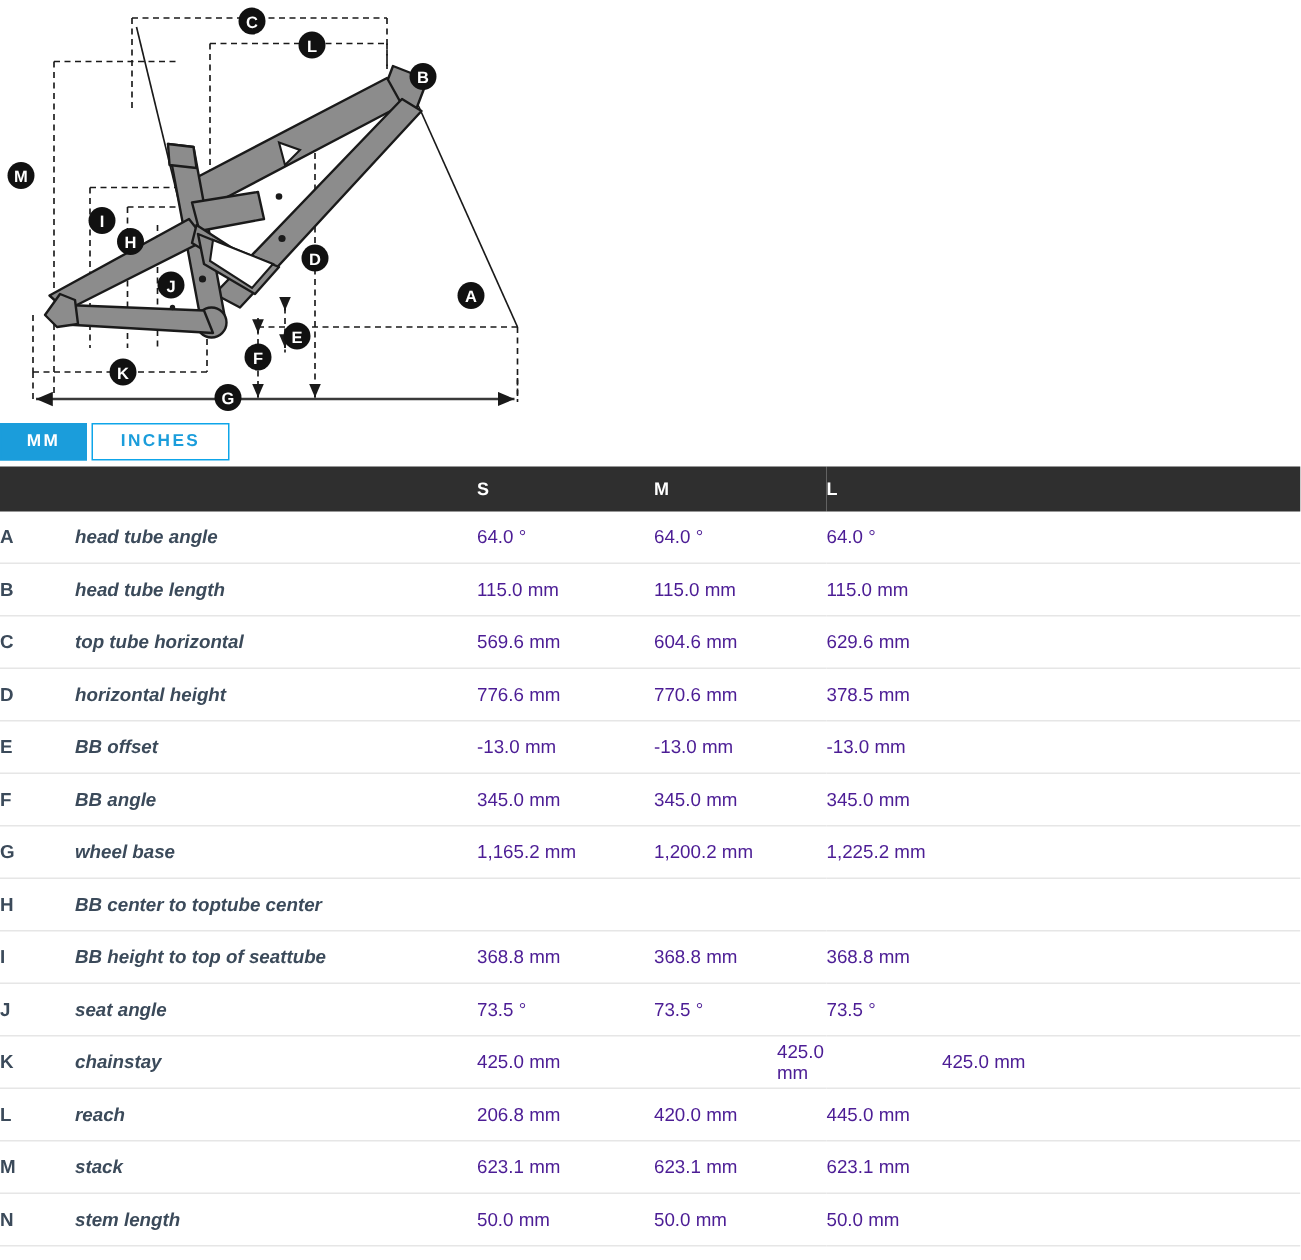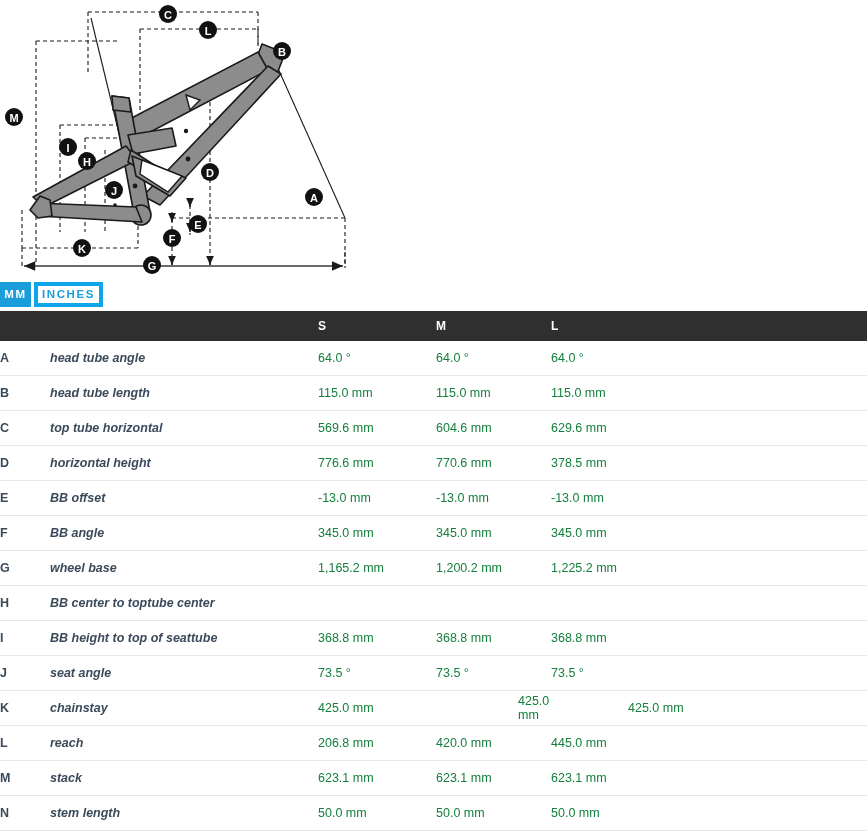--- a/index.html
+++ b/index.html
@@ -45,27 +45,27 @@
     align-items: center;
     justify-content: center;
     cursor: pointer;
     user-select: none;
     line-height: 1;
   }
   .unit-btn.active {
     background: #1b9ddb;
     color: #ffffff;
     border: 1px solid #1b9ddb;
-    width: 31px;
+    width: 58px;
   }
   .unit-btn.inactive {
     background: #ffffff;
     color: #1b9ddb;
-    border: 4px solid #0ea5e9;
-    width: 69px;
+    border: 1px solid #0ea5e9;
+    width: 92px;
     margin-left: 3px;
   }
 
   
   #geo-table {
     position: absolute;
     left: 0;
     top: 311px;
     width: 867px;
     border-collapse: collapse;
@@ -101,21 +101,21 @@
     font-size: 12.5px;
     padding-left: 8px;
   }
   .cell-name {
     color: #3b4a5a;
     font-weight: bold;
     font-size: 12.5px;
     font-style: italic;
   }
   .cell-val {
-    color: #15803d;
+    color: #4c1d95;
     font-weight: normal;
     font-size: 12.5px;
   }
   th.hdr-letter { padding-left: 8px; }
 
   
   .val-shift-a { padding-left: 82px !important; }
   .val-shift-b { padding-left: 77px !important; }
 
   .spacer-row td { border-bottom: 1px solid #e6e6e6; height: 34px; }

